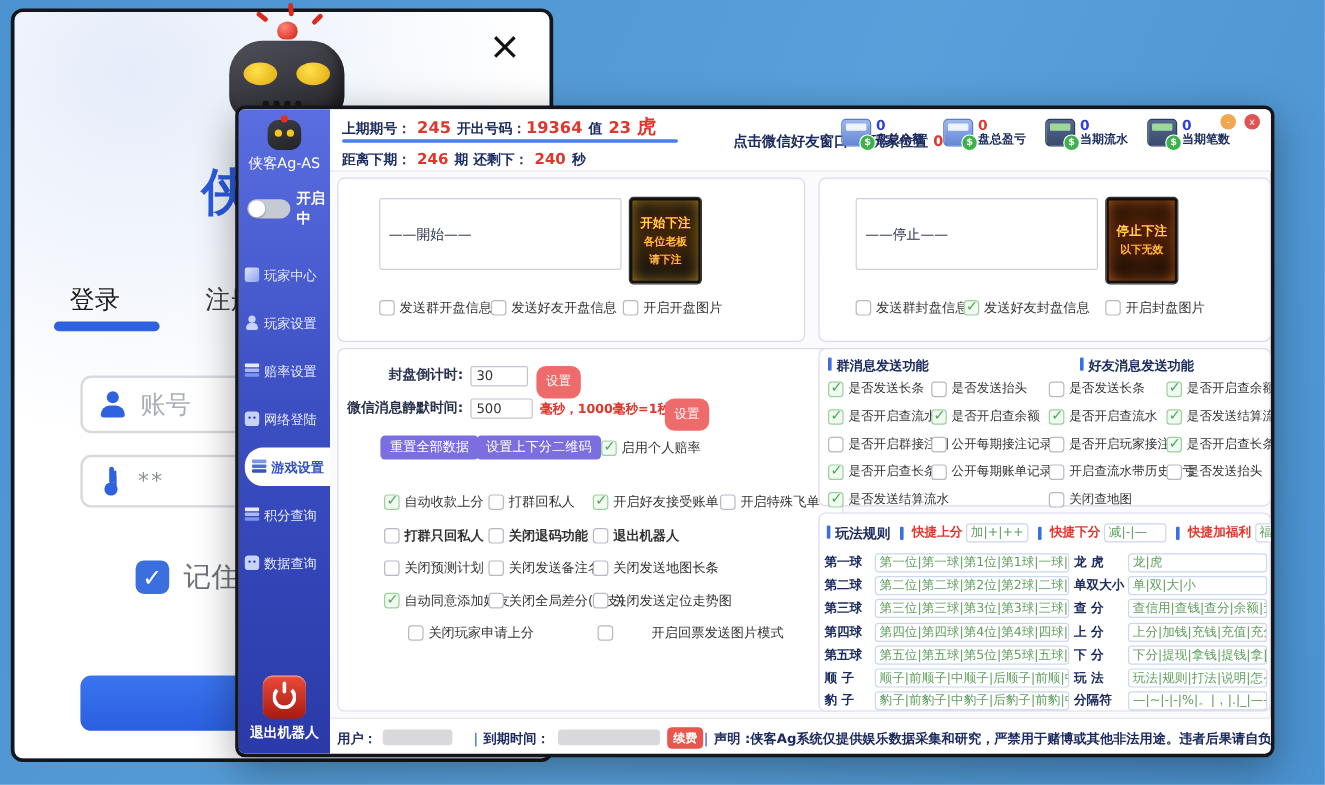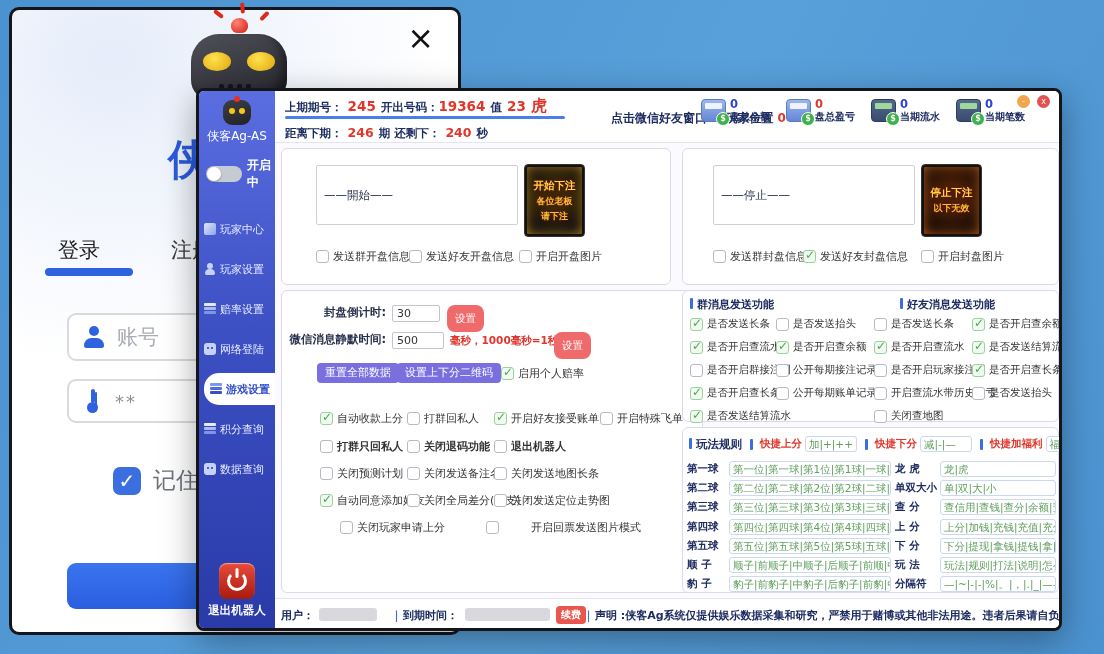--- a/index.html
+++ b/index.html
@@ -135,21 +135,21 @@
   .srow { position:absolute; left:0; right:0; white-space:nowrap; }
   .slabel { position:absolute; font-size:11.5px; font-weight:bold; color:#29304d; text-align:right; }
   .sinput { position:absolute; height:17px; border:1px solid #c4c4cc; border-radius:2px; background:#fff; font-size:11px; color:#333; padding:1px 4px; }
   .btn-red { display:inline-block; background:#ef6b6b; color:#fff; font-size:10.5px; border-radius:8px; padding:7px 8px; line-height:1.2; }
   .btn-purple { display:inline-block; background:#7b6fe0; color:#fff; font-size:11px; border-radius:4px; padding:3px 8px; line-height:1.3; }
   .note-red { position:absolute; font-size:10.5px; color:#e0362c; font-weight:bold; }
   .cgrid { position:absolute; left:0; right:0; height:16px; }
   .cgrid .ck { position:absolute; top:0; }
   .g4 .ck:nth-of-type(1){left:38px;} .g4 .ck:nth-of-type(2){left:125px;} .g4 .ck:nth-of-type(3){left:212px;} .g4 .ck:nth-of-type(4){left:318px;}
   .g3 .ck:nth-of-type(1){left:38px;} .g3 .ck:nth-of-type(2){left:125px;} .g3 .ck:nth-of-type(3){left:212px;}
-  .g2 .ck:nth-of-type(1){left:38px;margin-left:20px;} .g2 .ck:nth-of-type(2){left:204px;gap:32px;}
+  .g2 .ck:nth-of-type(1){left:38px;margin-left:20px;} .g2 .ck:nth-of-type(2){left:216px;gap:32px;}
   .bar { display:inline-block; width:3px; height:11px; background:#3b6fe0; border-radius:1px; margin-right:4px; vertical-align:-1px; }
   .welfare { position:absolute; left:35px; top:276px; display:flex; align-items:center; gap:7px; white-space:nowrap; }
   .wtitle { font-size:11.5px; font-weight:bold; color:#1c2b60; }
   .winp { width:44px; height:17px; border:1px solid #c4c4cc; border-radius:2px; background:#fff; }
 
   
   .gtitle { position:absolute; top:6px; font-size:11px; font-weight:bold; color:#1c2b60; white-space:nowrap; }
   .vlist { position:absolute; top:26px; }
   .vlist .ck { display:flex; margin-bottom:9px; font-size:10.5px; }
   .vA1 { left:7px; }  .vB1 { left:93px; }  .vA2 { left:191px; } .vB2 { left:289px; }

